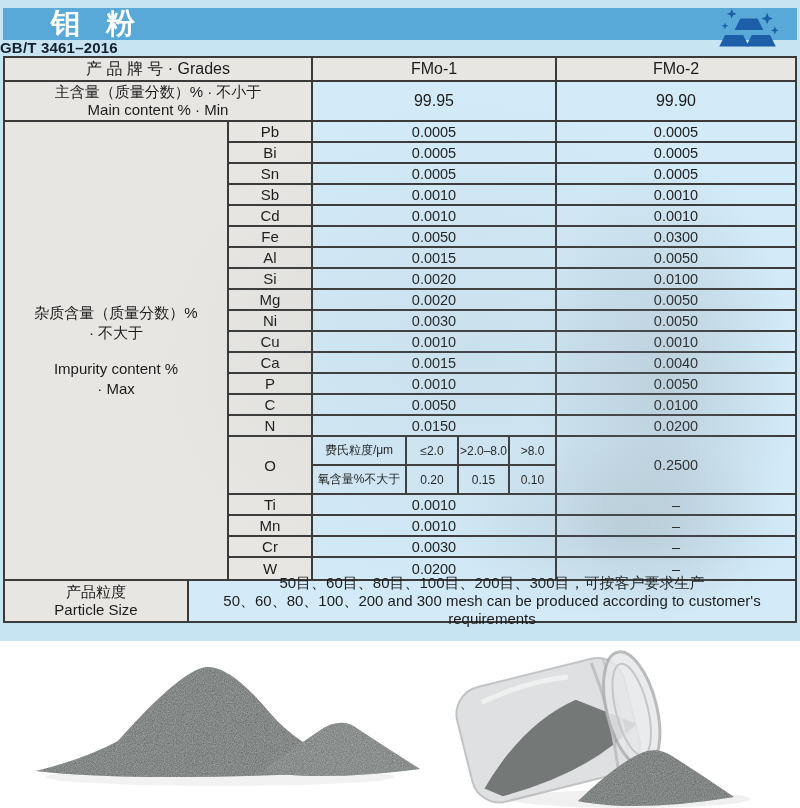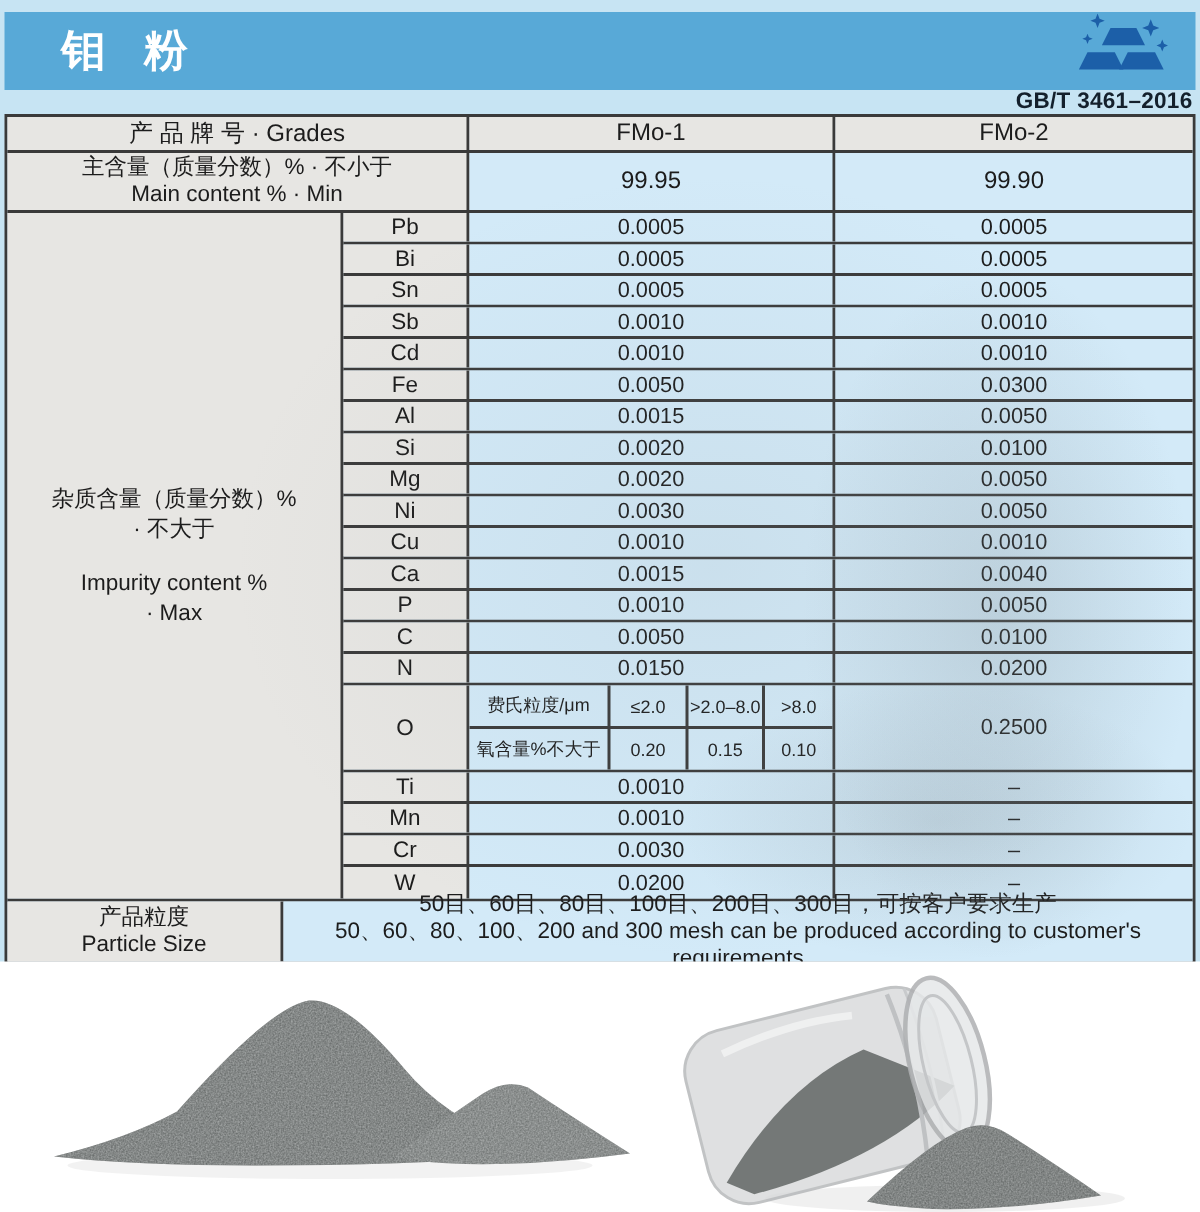--- a/index.html
+++ b/index.html
@@ -9,25 +9,25 @@
     --bar:#58a9d7;
     --pagebg:#c7e4f3;
     --ink:#1c1c1c;
   }
   *{box-sizing:border-box;margin:0;padding:0;}
   html,body{width:800px;height:808px;overflow:hidden;}
   body{font-family:"Liberation Sans","DejaVu Sans",sans-serif;color:var(--ink);background:var(--pagebg);}
   .page{width:800px;height:808px;position:relative;background:var(--pagebg);}
 
   
-  .header-bar{margin:8px 3px 0 3px;height:52px;background:var(--bar);display:flex;align-items:center;position:relative;}
+  .header-bar{margin:8px 3px 0 3px;height:32px;background:var(--bar);display:flex;align-items:center;position:relative;padding-left:10px;}
   .title-cn{color:#fff;font-size:29px;font-weight:bold;letter-spacing:9px;margin-left:38px;white-space:nowrap;}
   .title-en{color:#fff;font-size:21px;font-weight:bold;letter-spacing:.5px;margin-left:14px;white-space:nowrap;}
   .bar-icon{position:absolute;right:18px;top:1px;width:62px;height:46px;}
-  .standard-line{height:16px;line-height:15px;text-align:right;padding-right:5px;font-size:15px;font-weight:bold;color:#14202c;letter-spacing:.2px;}
+  .standard-line{height:16px;line-height:15px;text-align:left;padding-right:5px;font-size:15px;font-weight:bold;color:#14202c;letter-spacing:.2px;}
 
   
   .spec-table{margin:0 3px;border:2px solid var(--grid);position:relative;background:var(--blue);}
   .row{display:flex;}
   .cell{display:flex;align-items:center;justify-content:center;text-align:center;}
   .gray{background:var(--gray);}
   .blue{background:var(--blue);}
   .br{border-right:2px solid var(--grid);}
 
   .grades-row{height:24px;border-bottom:2px solid var(--grid);font-size:16px;}

